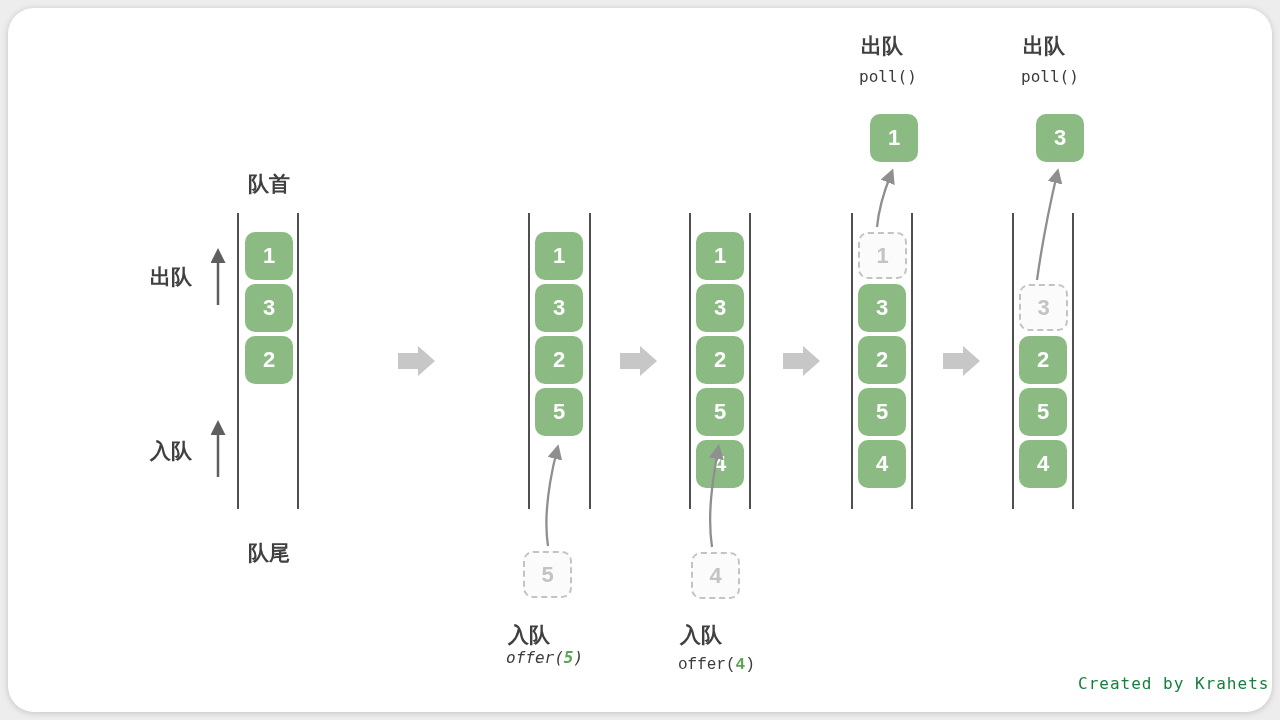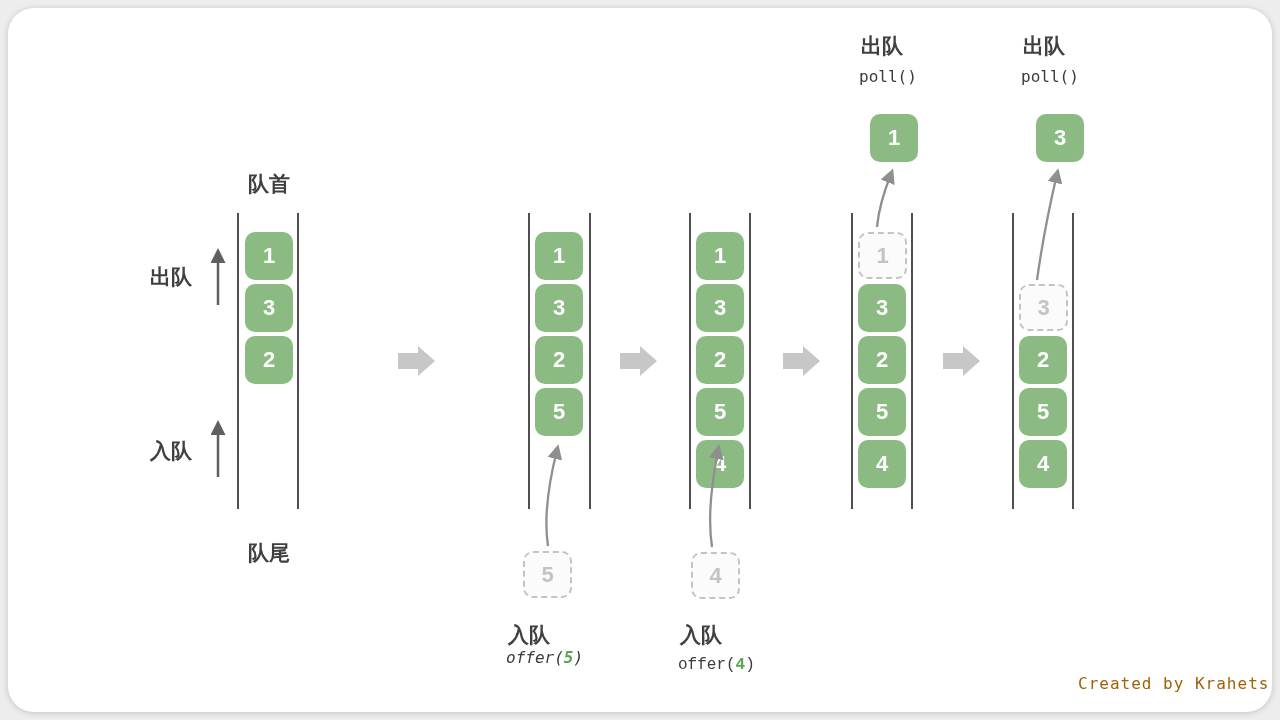--- a/index.html
+++ b/index.html
@@ -44,21 +44,21 @@
     display:flex;align-items:center;justify-content:center;
   }
   .qbox.dashed{
     width:45px;height:43px;
     background:#fbfbfb;border:2.5px dashed #c3c3c3;color:#c3c3c3;
   }
 
   .credit{
     position:absolute;left:1078px;top:674px;
     font-family:"DejaVu Sans Mono","Liberation Mono",monospace;
-    font-size:16px;color:#a16207;letter-spacing:1px;white-space:nowrap;
+    font-size:16px;color:#15803d;letter-spacing:1px;white-space:nowrap;
   }
 
   svg.overlay{position:absolute;left:0;top:0;pointer-events:none;}
 </style>
 </head>
 <body>
 
 <div id="card"></div>
 
 <div id="canvas">

